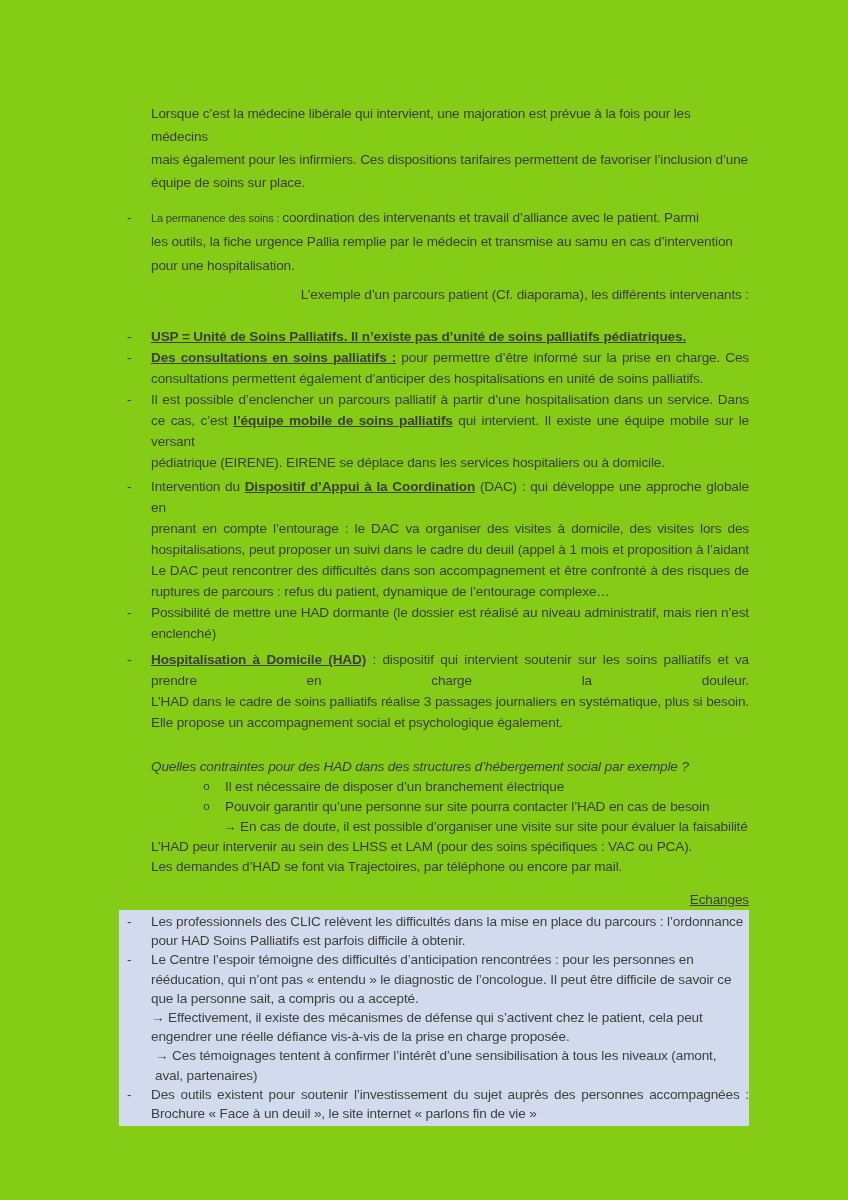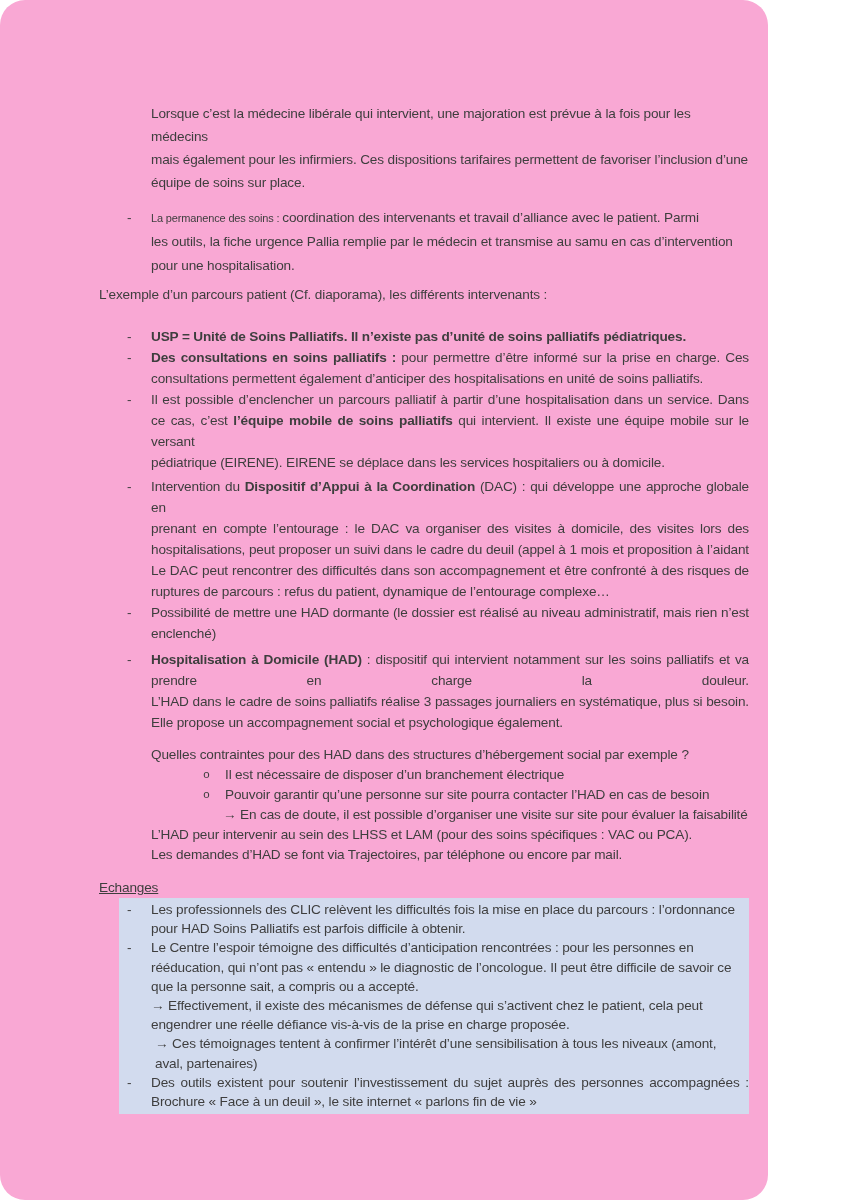--- a/index.html
+++ b/index.html
@@ -1,42 +1,41 @@
 <!DOCTYPE html>
 <html lang="fr"><head>
 <meta charset="utf-8">
 <style>
   html,body{margin:0;padding:0;background:#ffffff;}
   .page{
     position:relative;
-    width:768px;height:1200px;
-    background:#f9a8d4;
+    width:848px;height:1200px;
+    background:#84cc16;
     overflow:hidden;
     font-family:"Liberation Sans","DejaVu Sans",sans-serif;
     color:#3e3e3e;
-    border-radius:25px;
   }
   .content{
     position:absolute;
     left:99px;top:100px;
     width:650px;
     font-size:13.6px;
     letter-spacing:-0.15px;
   }
   .block{position:relative;}
-  .ind-flush{padding-left:0;}
+  .ind-flush{padding-left:0;text-align:right;}
   .ind-text{padding-left:52px;}
   .ind-sub{padding-left:126px;}
   .ind-arrow{padding-left:124px;}
   .marker{position:absolute;top:0;}
   .marker-dash{left:28px;}
   .marker-o{left:104px;font-family:"Liberation Mono","DejaVu Sans Mono",monospace;font-size:11.5px;}
   .line{display:block;}
   .line.jst{text-align:justify;text-align-last:justify;-moz-text-align-last:justify;}
-  .seg-b{font-weight:700;}
+  .seg-b{font-weight:700;text-decoration:underline;}
   .seg-u{text-decoration:underline;}
   .seg-lg{font-size:11px;}
   .seg-arrow{font-weight:700;}
   .grp{
     margin-left:20px;
     width:630px;
     box-sizing:border-box;
     padding:2px 0 3px 0;
   }
   .grp .ind-text{padding-left:32px;}
@@ -84,26 +83,26 @@
         <div class="line jst"><span>Le DAC peut rencontrer des difficultés dans son accompagnement et être confronté à des risques de</span></div>
         <div class="line"><span>ruptures de parcours : refus du patient, dynamique de l’entourage complexe…</span></div>
       </div>
       <div class="block ind-text" style="line-height: 21px;">
         <span class="marker marker-dash">-</span>
         <div class="line jst"><span>Possibilité de mettre une HAD dormante (le dossier est réalisé au niveau administratif, mais rien n’est</span></div>
         <div class="line"><span>enclenché)</span></div>
       </div>
       <div class="block ind-text" style="margin-top: 5px; line-height: 21px;">
         <span class="marker marker-dash">-</span>
-        <div class="line jst"><span class="seg-b">Hospitalisation à Domicile (HAD)</span><span> : dispositif qui intervient notamment sur les soins palliatifs et va</span></div>
+        <div class="line jst"><span class="seg-b">Hospitalisation à Domicile (HAD)</span><span> : dispositif qui intervient soutenir sur les soins palliatifs et va</span></div>
         <div class="line jst"><span>prendre en charge la douleur.</span></div>
         <div class="line jst"><span>L’HAD dans le cadre de soins palliatifs réalise 3 passages journaliers en systématique, plus si besoin.</span></div>
         <div class="line"><span>Elle propose un accompagnement social et psychologique également.</span></div>
       </div>
-      <div class="block ind-text" style="margin-top: 12px; line-height: 20px;">
+      <div class="block ind-text" style="margin-top: 24px; line-height: 20px; font-style: italic;">
         <div class="line"><span>Quelles contraintes pour des HAD dans des structures d’hébergement social par exemple ?</span></div>
       </div>
       <div class="block ind-sub" style="line-height: 20px;">
         <span class="marker marker-o">o</span>
         <div class="line"><span>Il est nécessaire de disposer d’un branchement électrique</span></div>
       </div>
       <div class="block ind-sub" style="line-height: 20px;">
         <span class="marker marker-o">o</span>
         <div class="line"><span>Pouvoir garantir qu’une personne sur site pourra contacter l’HAD en cas de besoin</span></div>
       </div>
@@ -115,21 +114,21 @@
       </div>
       <div class="block ind-text" style="line-height: 20px;">
         <div class="line"><span>Les demandes d’HAD se font via Trajectoires, par téléphone ou encore par mail.</span></div>
       </div>
       <div class="block ind-flush" style="margin-top: 13px; line-height: 20px;">
         <div class="line"><span class="seg-u">Echanges </span></div>
       </div>
       <div class="grp" style="background: rgb(210, 219, 238);">
         <div class="block ind-text" style="line-height: 19.2px;">
           <span class="marker marker-dash">-</span>
-          <div class="line"><span>Les professionnels des CLIC relèvent les difficultés fois la mise en place du parcours : l’ordonnance</span></div>
+          <div class="line"><span>Les professionnels des CLIC relèvent les difficultés dans la mise en place du parcours : l’ordonnance</span></div>
           <div class="line"><span>pour HAD Soins Palliatifs est parfois difficile à obtenir.</span></div>
         </div>
         <div class="block ind-text" style="line-height: 19.2px;">
           <span class="marker marker-dash">-</span>
           <div class="line"><span>Le Centre l’espoir témoigne des difficultés d’anticipation rencontrées : pour les personnes en</span></div>
           <div class="line"><span>rééducation, qui n’ont pas « entendu » le diagnostic de l’oncologue. Il peut être difficile de savoir ce</span></div>
           <div class="line"><span>que la personne sait, a compris ou a accepté.</span></div>
         </div>
         <div class="block ind-text" style="line-height: 19.2px;">
           <div class="line"><span class="seg-arrow">→ </span><span>Effectivement, il existe des mécanismes de défense qui s’activent chez le patient, cela peut</span></div>

